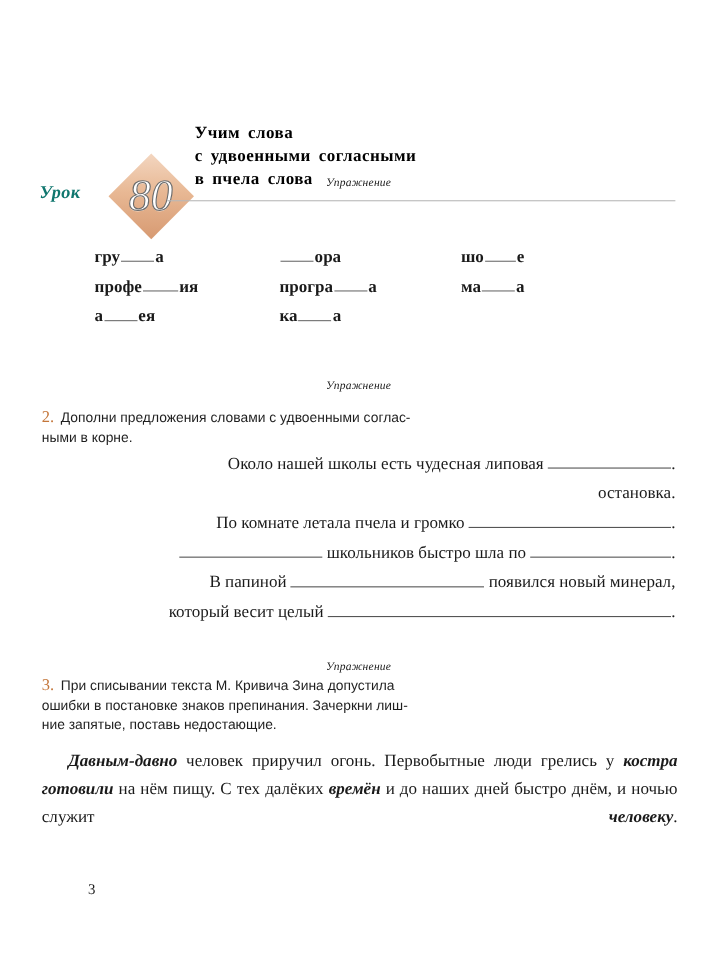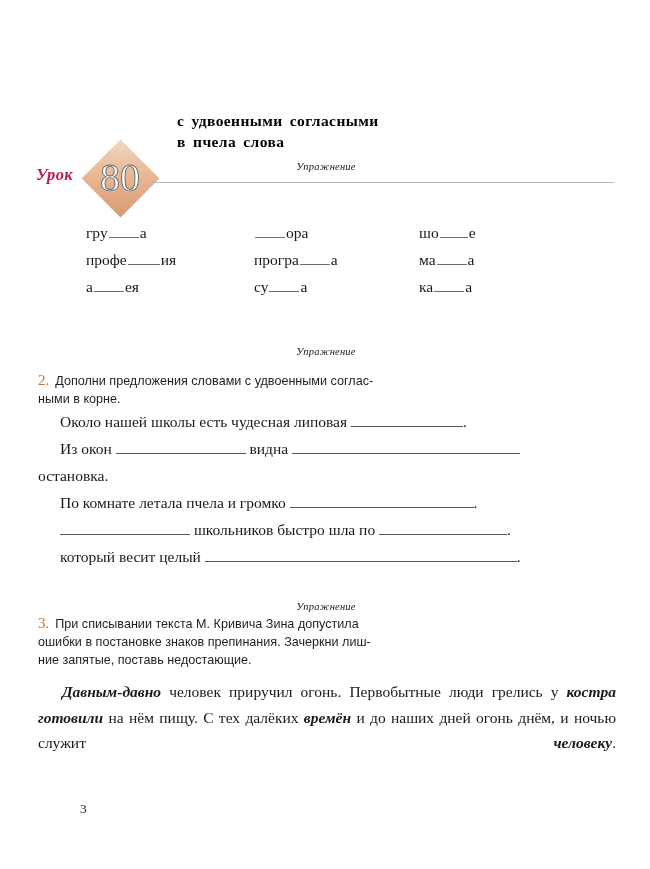--- a/index.html
+++ b/index.html
@@ -26,28 +26,29 @@
   }
   .lesson-word {
     position: absolute;
     left: 36px;
     top: 113px;
     font-family: "Liberation Serif", "DejaVu Serif", serif;
     font-weight: bold;
     font-style: italic;
     font-size: 16.5px;
     letter-spacing: 0.3px;
-    color: #be185d;
+    color: #0f766e;
   }
   .diamond-wrap {
     position: absolute;
-    left: 81px;
+    left: 98px;
     top: 87px;
     width: 78px;
     height: 78px;
+    font-style: italic;
   }
   .diamond-shape {
     position: absolute;
     left: 50%;
     top: 50%;
     width: 55px;
     height: 55px;
     margin-left: -27.5px;
     margin-top: -27.5px;
     transform: rotate(45deg);
@@ -121,20 +122,21 @@
     position: absolute;
     left: 38px;
     top: 161px;
     width: 576px;
   }
   .ex1-body {
     position: absolute;
     left: 0;
     top: 63px;
     width: 576px;
+    font-weight: bold;
   }
   .word-row {
     display: flex;
     height: 27px;
     align-items: baseline;
   }
   .word-cell {
     font-family: "Liberation Serif", "DejaVu Serif", serif;
     font-size: 15.5px;
     color: #1a1a1a;
@@ -164,20 +166,21 @@
     top: 62px;
     width: 576px;
     font-family: "Liberation Serif", "DejaVu Serif", serif;
     font-size: 15.5px;
     color: #1a1a1a;
   }
   .sent-line {
     height: 27px;
     line-height: 27px;
     white-space: nowrap;
+    text-align: right;
   }
   .sent-line.indent { padding-left: 22px; }
   .blank-rule {
     display: inline-block;
     border-bottom: 1px solid #555;
     height: 12px;
     vertical-align: baseline;
   }
 
   
@@ -224,20 +227,21 @@
   <div class="lesson-word">Урок</div>
 
   <div class="diamond-wrap">
     <div class="diamond-shape"></div>
     <div class="diamond-num">80</div>
   </div>
 
   <div class="header-rule"></div>
 
   <div class="header-title">
+    <div>Учим  слова</div>
     <div>с  удвоенными  согласными</div>
     <div>в  пчела  слова</div>
   </div>
 </div>
 
 <div class="ex1">
   <div class="ex-label">Упражнение</div>
 
   <div class="ex1-body" id="ex1-grid">
       <div class="word-row">
@@ -245,47 +249,46 @@
         <div class="word-cell c2"><span class="blank-inline" style="width: 30px;"></span><span>ора</span></div>
         <div class="word-cell c3"><span>шо</span><span class="blank-inline" style="width: 28px;"></span><span>е</span></div>
       </div>
       <div class="word-row">
         <div class="word-cell c1"><span>профе</span><span class="blank-inline" style="width: 32px;"></span><span>ия</span></div>
         <div class="word-cell c2"><span>програ</span><span class="blank-inline" style="width: 30px;"></span><span>а</span></div>
         <div class="word-cell c3"><span>ма</span><span class="blank-inline" style="width: 30px;"></span><span>а</span></div>
       </div>
       <div class="word-row">
         <div class="word-cell c1"><span>а</span><span class="blank-inline" style="width: 30px;"></span><span>ея</span></div>
-        <div class="word-cell c2"><span>су</span><span class="blank-inline" style="width: 30px;"></span><span>а</span></div>
         <div class="word-cell c3"><span>ка</span><span class="blank-inline" style="width: 30px;"></span><span>а</span></div>
       </div>
     </div>
 </div>
 
 <div class="ex2">
   <div class="ex-label">Упражнение</div>
   <div class="ex-instr" style="margin-top:14px;">
     <span class="ex-num">2.</span><span>Дополни  предложения  словами  с  удвоенными  соглас-</span><br>
     <span>ными  в  корне.</span>
   </div>
 
   <div class="ex2-body" id="ex2-body">
       <div class="sent-line indent"><span>Около  нашей  школы  есть  чудесная  липовая  </span><span class="blank-rule" style="width: 112px;"></span><span>.</span></div>
-      <div class="sent-line indent"><span>Из  окон  </span><span class="blank-rule" style="width: 130px;"></span><span>  видна  </span><span class="blank-rule" style="width: 228px;"></span></div>
       <div class="sent-line"><span>остановка.</span></div>
       <div class="sent-line indent"><span>По  комнате  летала  пчела  и  громко  </span><span class="blank-rule" style="width: 184px;"></span><span>.</span></div>
       <div class="sent-line indent"><span class="blank-rule" style="width: 130px;"></span><span>  школьников  быстро  шла  по  </span><span class="blank-rule" style="width: 128px;"></span><span>.</span></div>
+      <div class="sent-line indent"><span>В  папиной  </span><span class="blank-rule" style="width: 176px;"></span><span>  появился  новый  минерал,</span></div>
       <div class="sent-line indent"><span>который  весит  целый  </span><span class="blank-rule" style="width: 312px;"></span><span>.</span></div>
     </div>
 </div>
 
 <div class="ex3">
   <div class="ex-label">Упражнение</div>
   <div class="ex-instr" style="margin-top:2px;">
     <span class="ex-num">3.</span><span>При  списывании  текста  М.  Кривича  Зина  допустила</span><br>
     <span>ошибки  в  постановке  знаков  препинания.  Зачеркни  лиш-</span><br>
     <span>ние  запятые,  поставь  недостающие.</span>
   </div>
 
-  <div class="ex3-body" id="ex3-body"><span class="lead-indent"></span><i>Давным-давно</i><span> человек приручил огонь. Первобытные люди грелись у </span><i>костра готовили</i><span> на нём пищу. С тех далёких </span><i>времён</i><span> и до наших дней огонь днём, и ночью служит </span><i>человеку</i><span>.</span></div>
+  <div class="ex3-body" id="ex3-body"><span class="lead-indent"></span><i>Давным-давно</i><span> человек приручил огонь. Первобытные люди грелись у </span><i>костра готовили</i><span> на нём пищу. С тех далёких </span><i>времён</i><span> и до наших дней быстро днём, и ночью служит </span><i>человеку</i><span>.</span></div>
 </div>
 
 <div class="page-num">3</div>
 
 </body></html>

